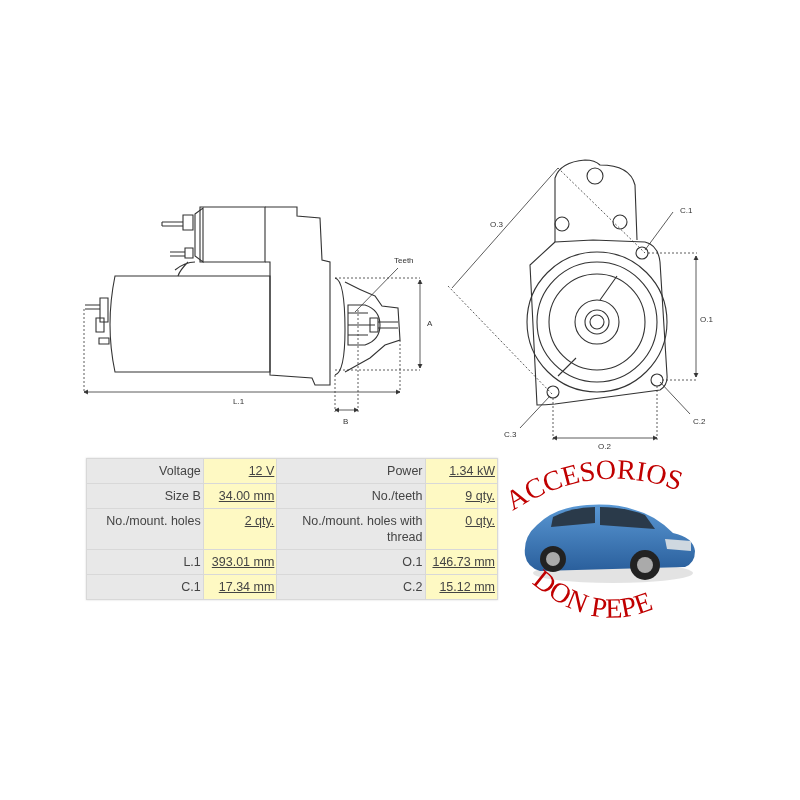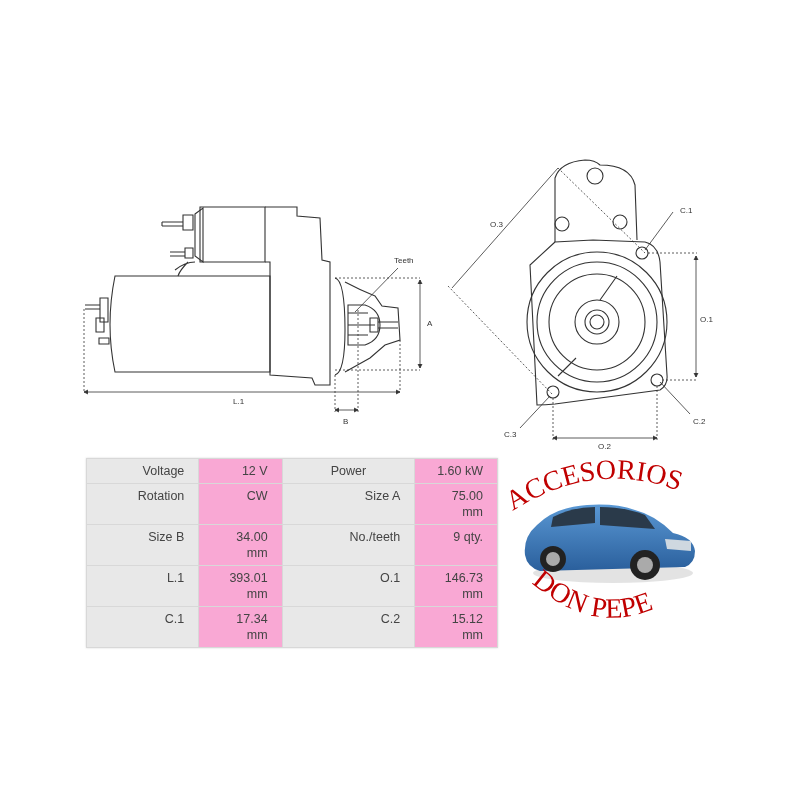--- a/index.html
+++ b/index.html
@@ -6,28 +6,28 @@
   body { width: 800px; height: 800px; position: relative; overflow: hidden; font-family: "Liberation Sans", sans-serif; }
   .drawing { position: absolute; left: 0; top: 0; width: 800px; height: 450px; }
   .drawing svg { width: 800px; height: 450px; display: block; }
   .drawing text { font-family: "Liberation Sans", sans-serif; fill: #333; }
   .spec-table {
     position: absolute; left: 86px; top: 458px; width: 412px;
     border-collapse: collapse; font-size: 12.5px; color: #444;
     box-shadow: 0 0 2px rgba(0,0,0,0.15);
   }
   .spec-table td {
-    border: 1px solid #d8d8d8; padding: 4px 14px; text-align: right; vertical-align: top;
+    border: 1px solid #d8d8d8; padding: 4px 2px; text-align: right; vertical-align: top;
     height: 16px; line-height: 16px;
   }
   .spec-table td.lbl { background: #e8e8e8; }
-  .spec-table td.val { background: #f9a8d4; }
+  .spec-table td.val { background: #fef9c3; text-decoration: underline; }
   .spec-table td.c1 { width: 103px; }
   .spec-table td.c2 { width: 63px; }
-  .spec-table td.c3 { width: 132px; text-align: center; }
+  .spec-table td.c3 { width: 132px; }
   .spec-table td.c4 { width: 62px; }
   .logo { position: absolute; left: 495px; top: 455px; width: 230px; height: 200px; }
   .logo svg { width: 230px; height: 200px; display: block; }
   .logo text { font-family: "Liberation Serif", serif; font-weight: normal; }
 </style>
 </head>
 <body>
 
 <div class="drawing">
   <svg viewBox="0 0 800 450" xmlns="http://www.w3.org/2000/svg">
@@ -126,33 +126,33 @@
     </g>
   </svg>
 </div>
 
 <table class="spec-table">
   <tbody>
     <tr>
       <td class="lbl c1">Voltage</td>
       <td class="val c2">12 V</td>
       <td class="lbl c3">Power</td>
-      <td class="val c4">1.60 kW</td>
-    </tr>
-    <tr>
-      <td class="lbl">Rotation</td>
-      <td class="val">CW</td>
-      <td class="lbl">Size A</td>
-      <td class="val">75.00 mm</td>
+      <td class="val c4">1.34 kW</td>
     </tr>
     <tr>
       <td class="lbl">Size B</td>
       <td class="val">34.00 mm</td>
       <td class="lbl">No./teeth</td>
       <td class="val">9 qty.</td>
+    </tr>
+    <tr>
+      <td class="lbl">No./mount. holes</td>
+      <td class="val">2 qty.</td>
+      <td class="lbl">No./mount. holes with thread</td>
+      <td class="val">0 qty.</td>
     </tr>
     <tr>
       <td class="lbl">L.1</td>
       <td class="val">393.01 mm</td>
       <td class="lbl">O.1</td>
       <td class="val">146.73 mm</td>
     </tr>
     <tr>
       <td class="lbl">C.1</td>
       <td class="val">17.34 mm</td>

